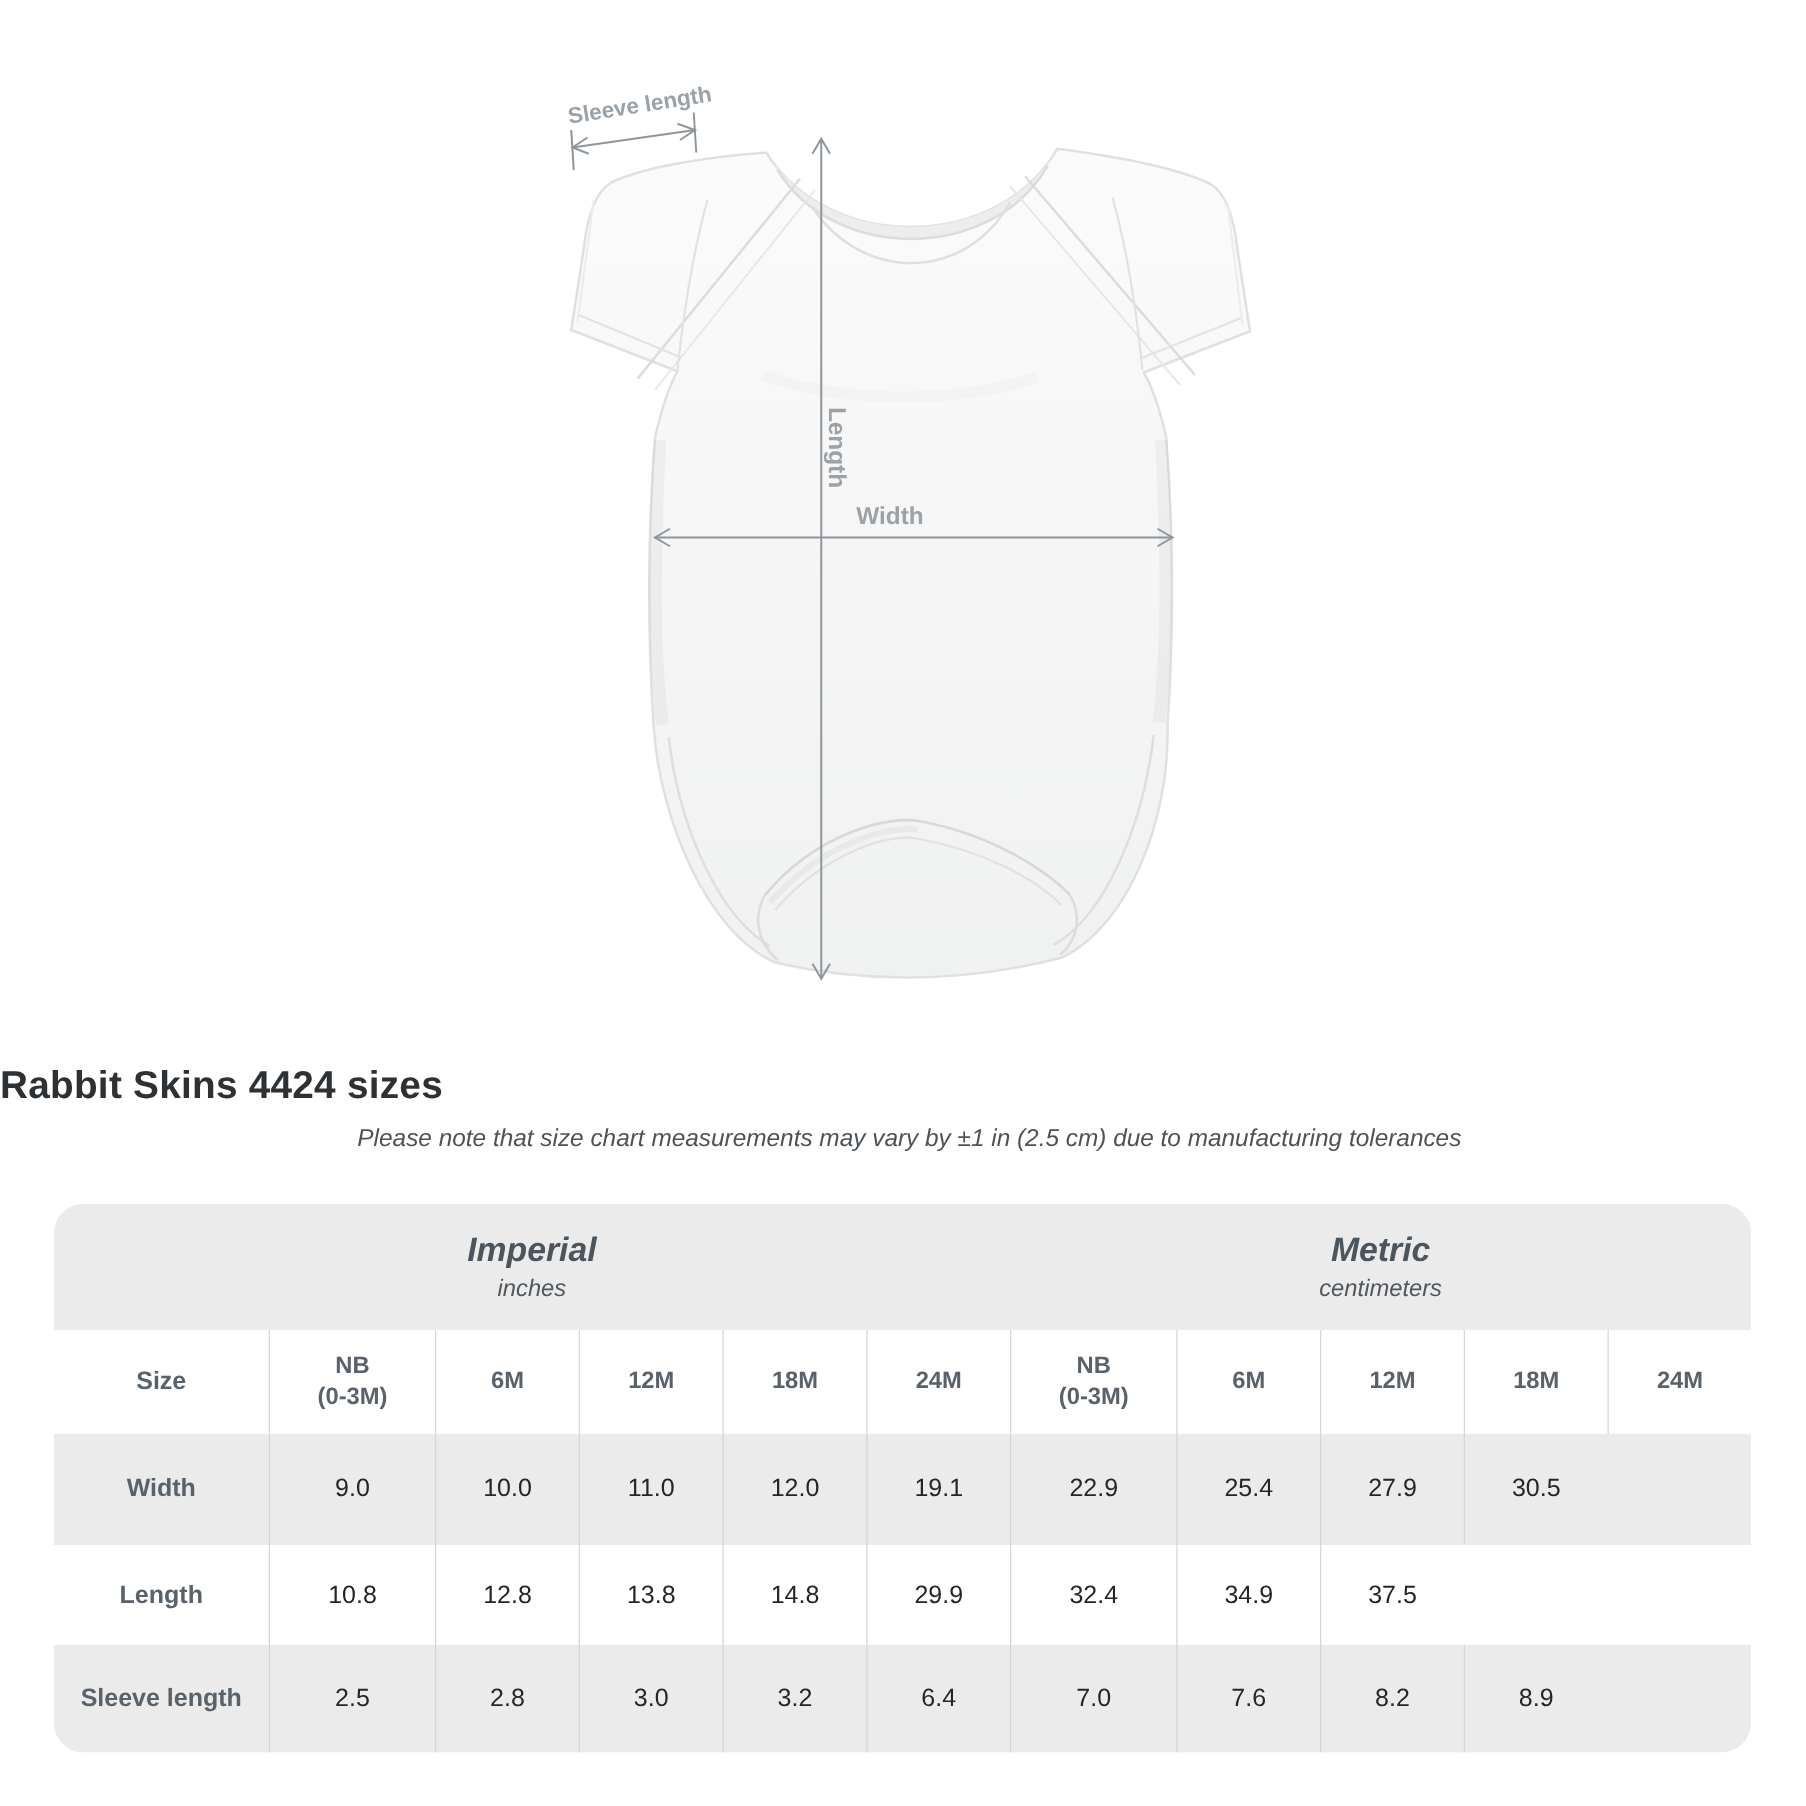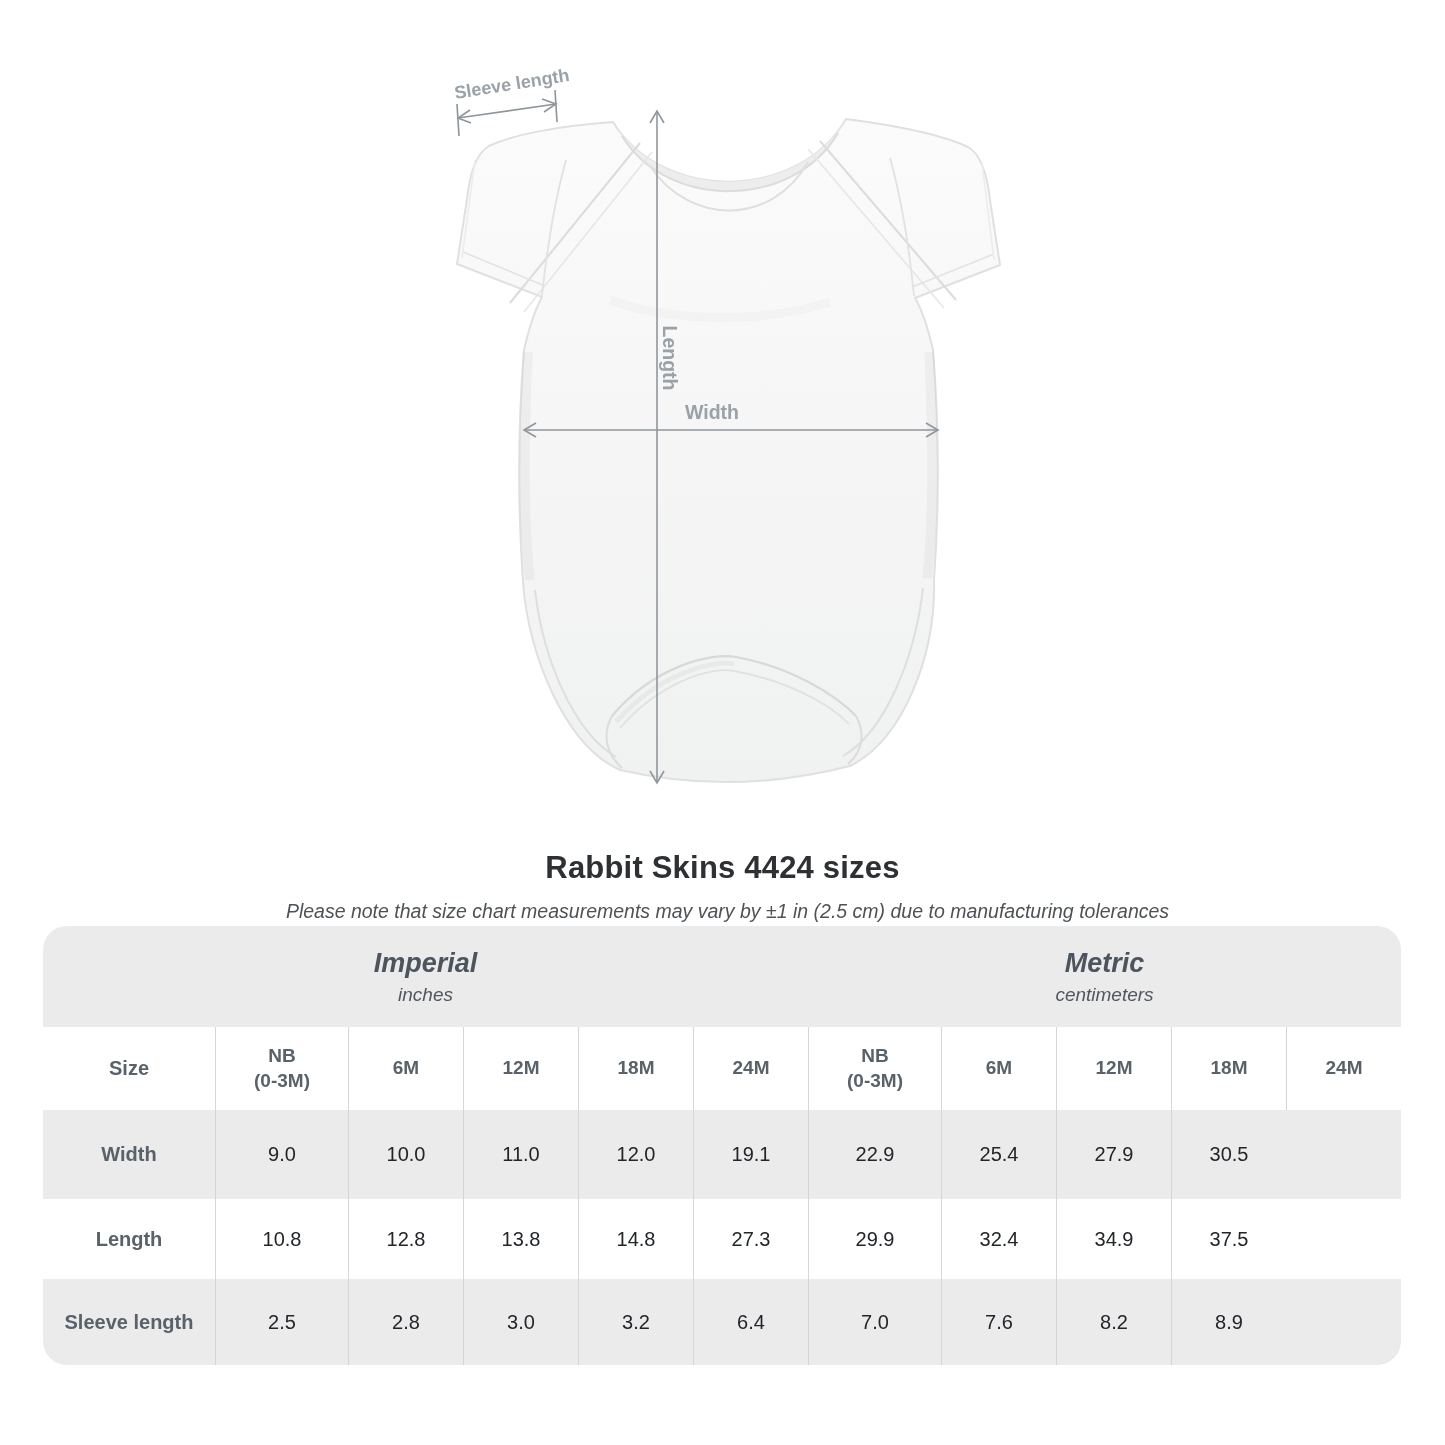--- a/index.html
+++ b/index.html
@@ -5,30 +5,30 @@
   html,body { margin:0; padding:0; background:#ffffff; }
   .page {
     position:relative; width:1445px; height:1445px; background:#ffffff;
     font-family:"Liberation Sans", sans-serif; overflow:hidden;
   }
   
   .diagram-wrap { position:absolute; top:0; left:0; width:1445px; height:845px; }
   
   .chart-title {
     position:absolute; top:850px; left:0; width:1445px; margin:0;
-    text-align:center; font-size:31px; font-weight:bold; color:#2d3134;
+    text-align:left; font-size:31px; font-weight:bold; color:#2d3134;
     letter-spacing:0.2px;
   }
   .chart-note {
     position:absolute; top:895px; left:0; width:1445px; margin:5px;
     text-align:center; font-style:italic; font-size:19.5px; color:#4d5256;
   }
   
   .size-table {
-    position:absolute; top:926px; left:43px; width:1358px;
+    position:absolute; top:963px; left:43px; width:1358px;
     border-radius:24px; overflow:hidden; background:#ffffff;
   }
   .grid {
     display:grid;
     grid-template-columns:172px 133px 115px 115px 115px 115px 133px 115px 115px 115px 115px;
   }
   .band { background:#ebebeb; height:101px; }
   .band .unit {
     display:flex; flex-direction:column; align-items:center; justify-content:center; gap:5px;
   }
@@ -214,21 +214,20 @@
       <div class="c val">27.9</div>
       <div class="c val">30.5</div>
     </div>
 
     <div class="grid row r-length">
       <div class="c lbl">Length</div>
       <div class="c val">10.8</div>
       <div class="c val">12.8</div>
       <div class="c val">13.8</div>
       <div class="c val">14.8</div>
-      <div class="c val">27.3</div>
       <div class="c val">29.9</div>
       <div class="c val">32.4</div>
       <div class="c val">34.9</div>
       <div class="c val">37.5</div>
     </div>
 
     <div class="grid row r-sleeve">
       <div class="c lbl">Sleeve length</div>
       <div class="c val">2.5</div>
       <div class="c val">2.8</div>

